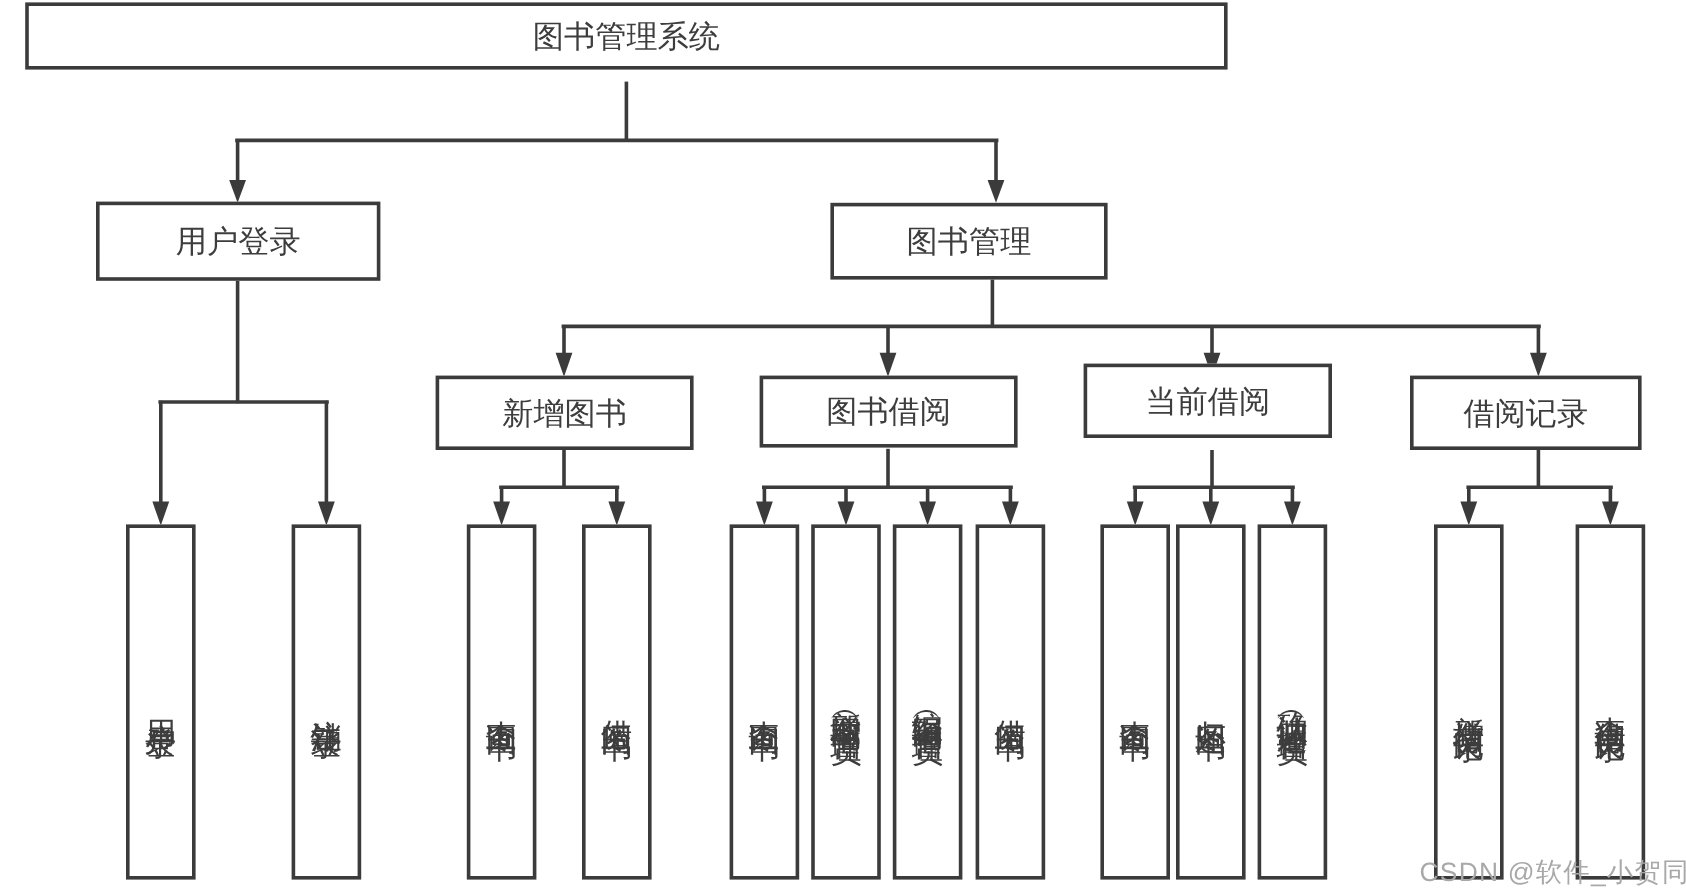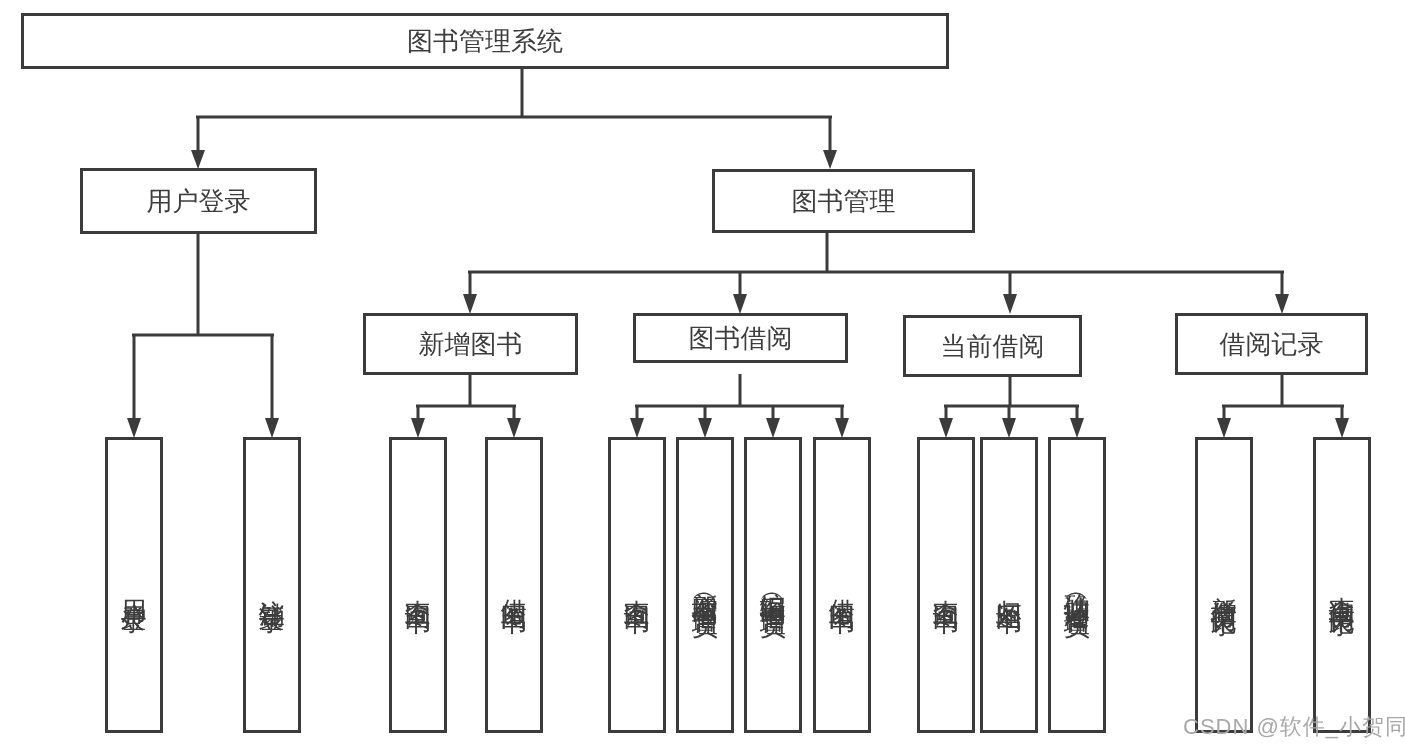--- a/index.html
+++ b/index.html
@@ -96,38 +96,38 @@
     <g>
       <line x1="1282" y1="375" x2="1282" y2="407"></line>
       <line x1="1222" y1="406" x2="1344" y2="406"></line>
       <line x1="1224" y1="405" x2="1224" y2="420"></line>
       <polygon points="1217,418 1231,418 1224,438"></polygon>
       <line x1="1342" y1="405" x2="1342" y2="420"></line>
       <polygon points="1335,418 1349,418 1342,438"></polygon>
     </g>
   </svg>
 
-  <div class="box" style="left:21px;top:13px;width:928px;height:56px">
+  <div class="box" style="left:21px;top:2px;width:1002px;height:56px">
     <span>图书管理系统</span>
   </div>
 
   <div class="box" style="left:80px;top:168px;width:237px;height:66px">
     <span>用户登录</span>
   </div>
-  <div class="box" style="left:712px;top:169px;width:263px;height:64px">
+  <div class="box" style="left:692px;top:169px;width:231px;height:64px">
     <span>图书管理</span>
   </div>
 
   <div class="box" style="left:363px;top:313px;width:215px;height:62px">
     <span>新增图书</span>
   </div>
-  <div class="box" style="left:633px;top:313px;width:215px;height:50px">
+  <div class="box" style="left:633px;top:313px;width:215px;height:60px">
     <span>图书借阅</span>
   </div>
-  <div class="box" style="left:903px;top:315px;width:179px;height:62px">
+  <div class="box" style="left:903px;top:303px;width:207px;height:62px">
     <span>当前借阅</span>
   </div>
   <div class="box" style="left:1175px;top:313px;width:193px;height:62px">
     <span>借阅记录</span>
   </div>
 
   <div class="box v" style="left:105px;top:437px;width:58px;height:296px">
     <span>用户登录</span>
   </div>
   <div class="box v" style="left:243px;top:437px;width:58px;height:296px">

